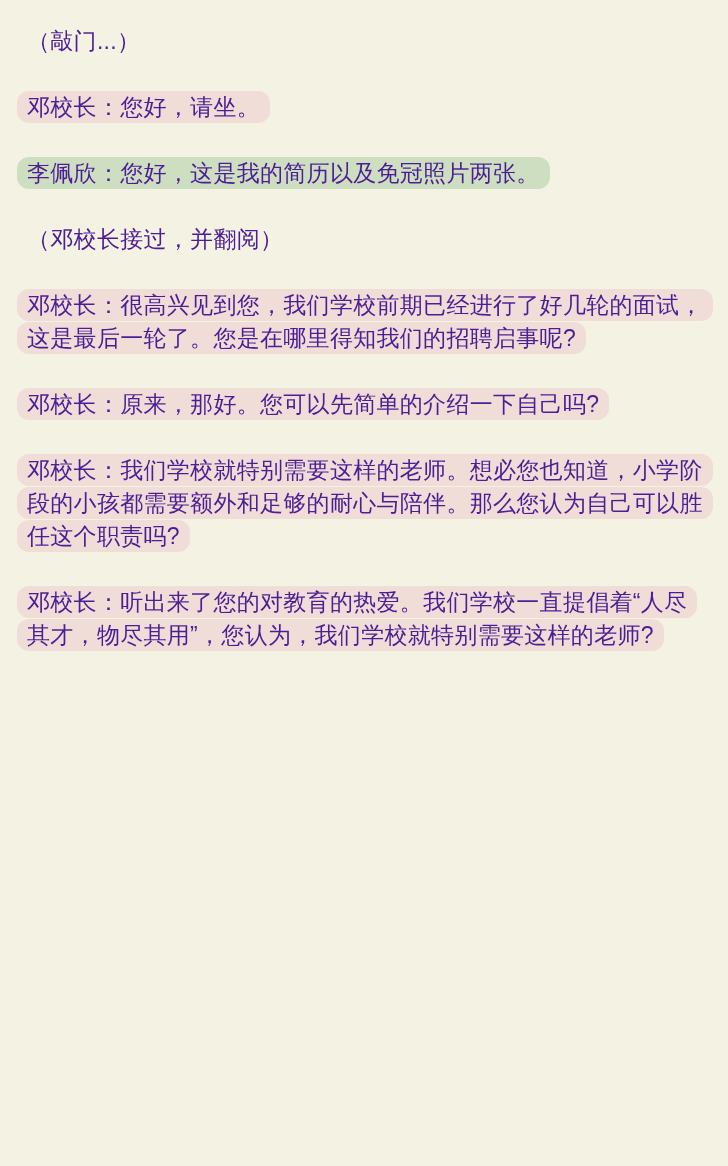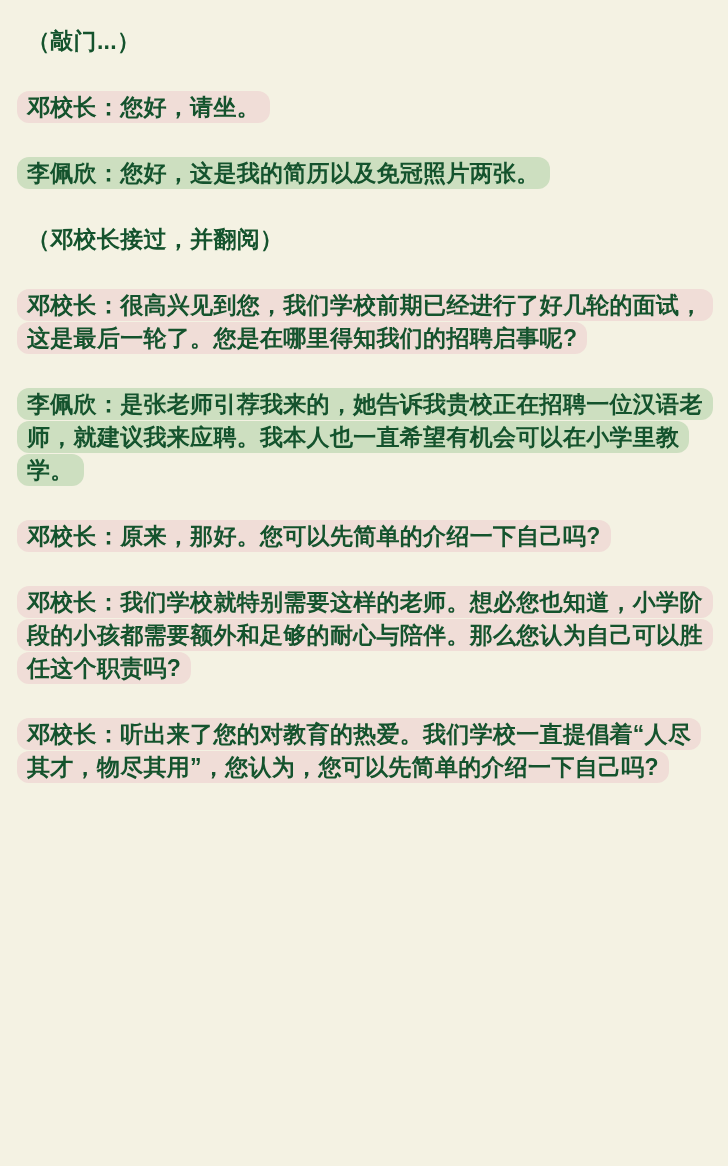--- a/index.html
+++ b/index.html
@@ -16,22 +16,22 @@
       overflow: hidden;
       box-sizing: border-box;
     }
     .doc {
       padding: 25px 12px 0 17px;
     }
     .para {
       margin: 0 0 33px 0;
       font-size: 23px;
       line-height: 33px;
-      font-weight: 700;
-      color: #14532d;
+      font-weight: 400;
+      color: #4c1d95;
       white-space: pre-line;
       letter-spacing: 0.3px;
     }
     .line {
       padding: 3px 10px;
       border-radius: 12px;
       -webkit-box-decoration-break: clone;
       box-decoration-break: clone;
     }
     .line.principal { background: #f0ddd7; text-align: right; }
@@ -48,29 +48,26 @@
 
     <p class="para"><span class="line principal">邓校长：您好，请坐。</span></p>
 
     <p class="para"><span class="line applicant">李佩欣：您好，这是我的简历以及免冠照片两张。</span></p>
 
     <p class="para"><span class="line plain">（邓校长接过，并翻阅）</span></p>
 
     <p class="para"><span class="line principal">邓校长：很高兴见到您，我们学校前期已经进行了好几轮的面试，
 这是最后一轮了。您是在哪里得知我们的招聘启事呢?</span></p>
 
-    <p class="para"><span class="line applicant">李佩欣：是张老师引荐我来的，她告诉我贵校正在招聘一位汉语老
-师，就建议我来应聘。我本人也一直希望有机会可以在小学里教
-学。</span></p>
 
     <p class="para"><span class="line principal">邓校长：原来，那好。您可以先简单的介绍一下自己吗?</span></p>
 
 
     <p class="para"><span class="line principal">邓校长：我们学校就特别需要这样的老师。想必您也知道，小学阶
 段的小孩都需要额外和足够的耐心与陪伴。那么您认为自己可以胜
 任这个职责吗?</span></p>
 
 
     <p class="para"><span class="line principal">邓校长：听出来了您的对教育的热爱。我们学校一直提倡着“人尽
-其才，物尽其用”，您认为，您可以先简单的介绍一下自己吗?</span></p>
+其才，物尽其用”，您认为，我们学校就特别需要这样的老师?</span></p>
 
   </div>
 </div>
 
 </body></html>

